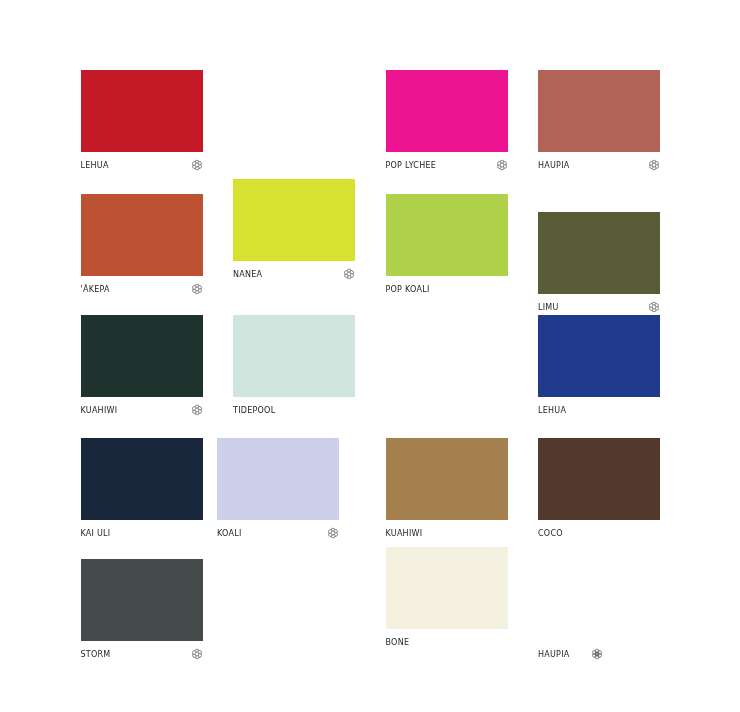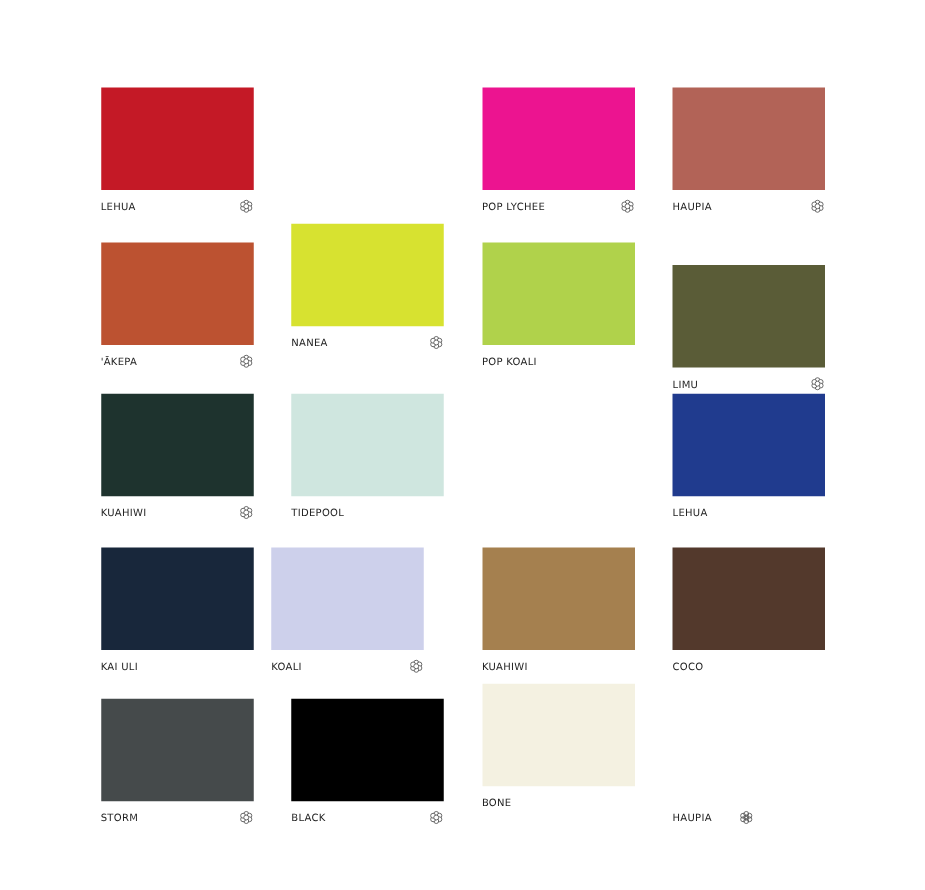--- a/index.html
+++ b/index.html
@@ -219,37 +219,20 @@
             <circle cx="78" cy="42" r="18"></circle>
             <circle cx="78" cy="68" r="18"></circle>
             <circle cx="55" cy="81" r="18"></circle>
             <circle cx="32" cy="68" r="18"></circle>
             <circle cx="32" cy="42" r="18"></circle>
           </g>
           <circle class="pistil" cx="55" cy="55" r="18"></circle>
         </svg>
     </div>
   </div>
-  <div class="swatch-cell" style="left:233px;top:558.9px">
-    <div class="swatch-chip" style="background-color: rgb(0, 0, 0);"></div>
-    <div class="swatch-caption">
-      <span class="swatch-label">BLACK</span>
-      <svg class="flower-svg" width="12" height="12" viewBox="0 0 110 110" aria-hidden="true">
-          <g class="petals">
-            <circle cx="55" cy="29" r="18"></circle>
-            <circle cx="78" cy="42" r="18"></circle>
-            <circle cx="78" cy="68" r="18"></circle>
-            <circle cx="55" cy="81" r="18"></circle>
-            <circle cx="32" cy="68" r="18"></circle>
-            <circle cx="32" cy="42" r="18"></circle>
-          </g>
-          <circle class="pistil" cx="55" cy="55" r="18"></circle>
-        </svg>
-    </div>
-  </div>
   <div class="swatch-cell" style="left:385.5px;top:547px">
     <div class="swatch-chip" style="background-color: rgb(244, 241, 225);"></div>
     <div class="swatch-caption">
       <span class="swatch-label">BONE</span>
     </div>
   </div>
   <div class="swatch-cell" style="left:538px;top:558.9px">
     <div class="swatch-chip" style="background-color: rgb(255, 255, 255);"></div>
     <div class="swatch-caption">
       <span class="swatch-label">HAUPIA</span>

